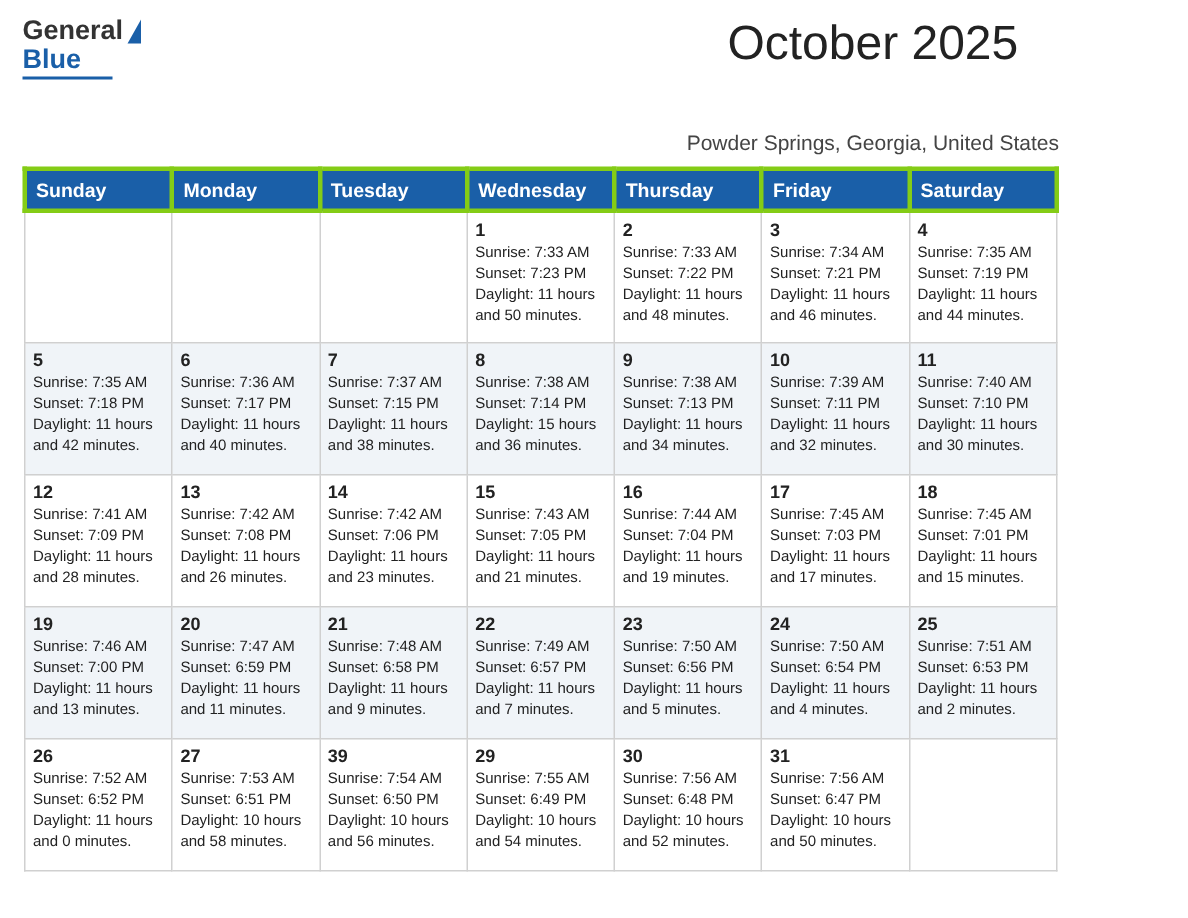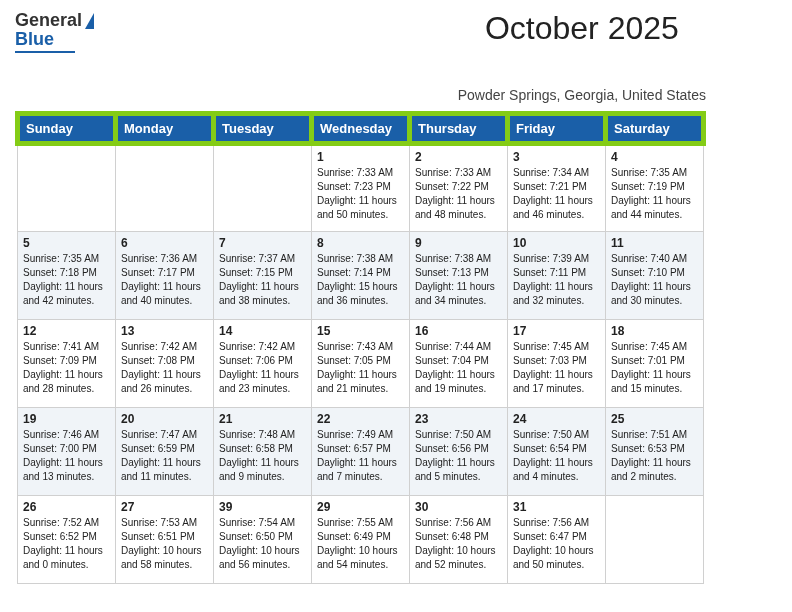--- a/index.html
+++ b/index.html
@@ -54,21 +54,21 @@
       border-collapse: collapse;
       table-layout: fixed;
     }
     .calendar th {
       background: #1a5fa8;
       color: #fff;
       text-align: left;
       padding: 5px 6px;
       font-size: 13px;
       font-weight: bold;
-      border: 5px solid #84cc16;
+      border: 3px solid #84cc16;
     }
     .calendar td {
       border: 1px solid #d0d0d0;
       vertical-align: top;
       padding: 4px 5px;
       font-size: 10.5px;
       color: #222;
       height: 88px;
       background: #fff;
     }

